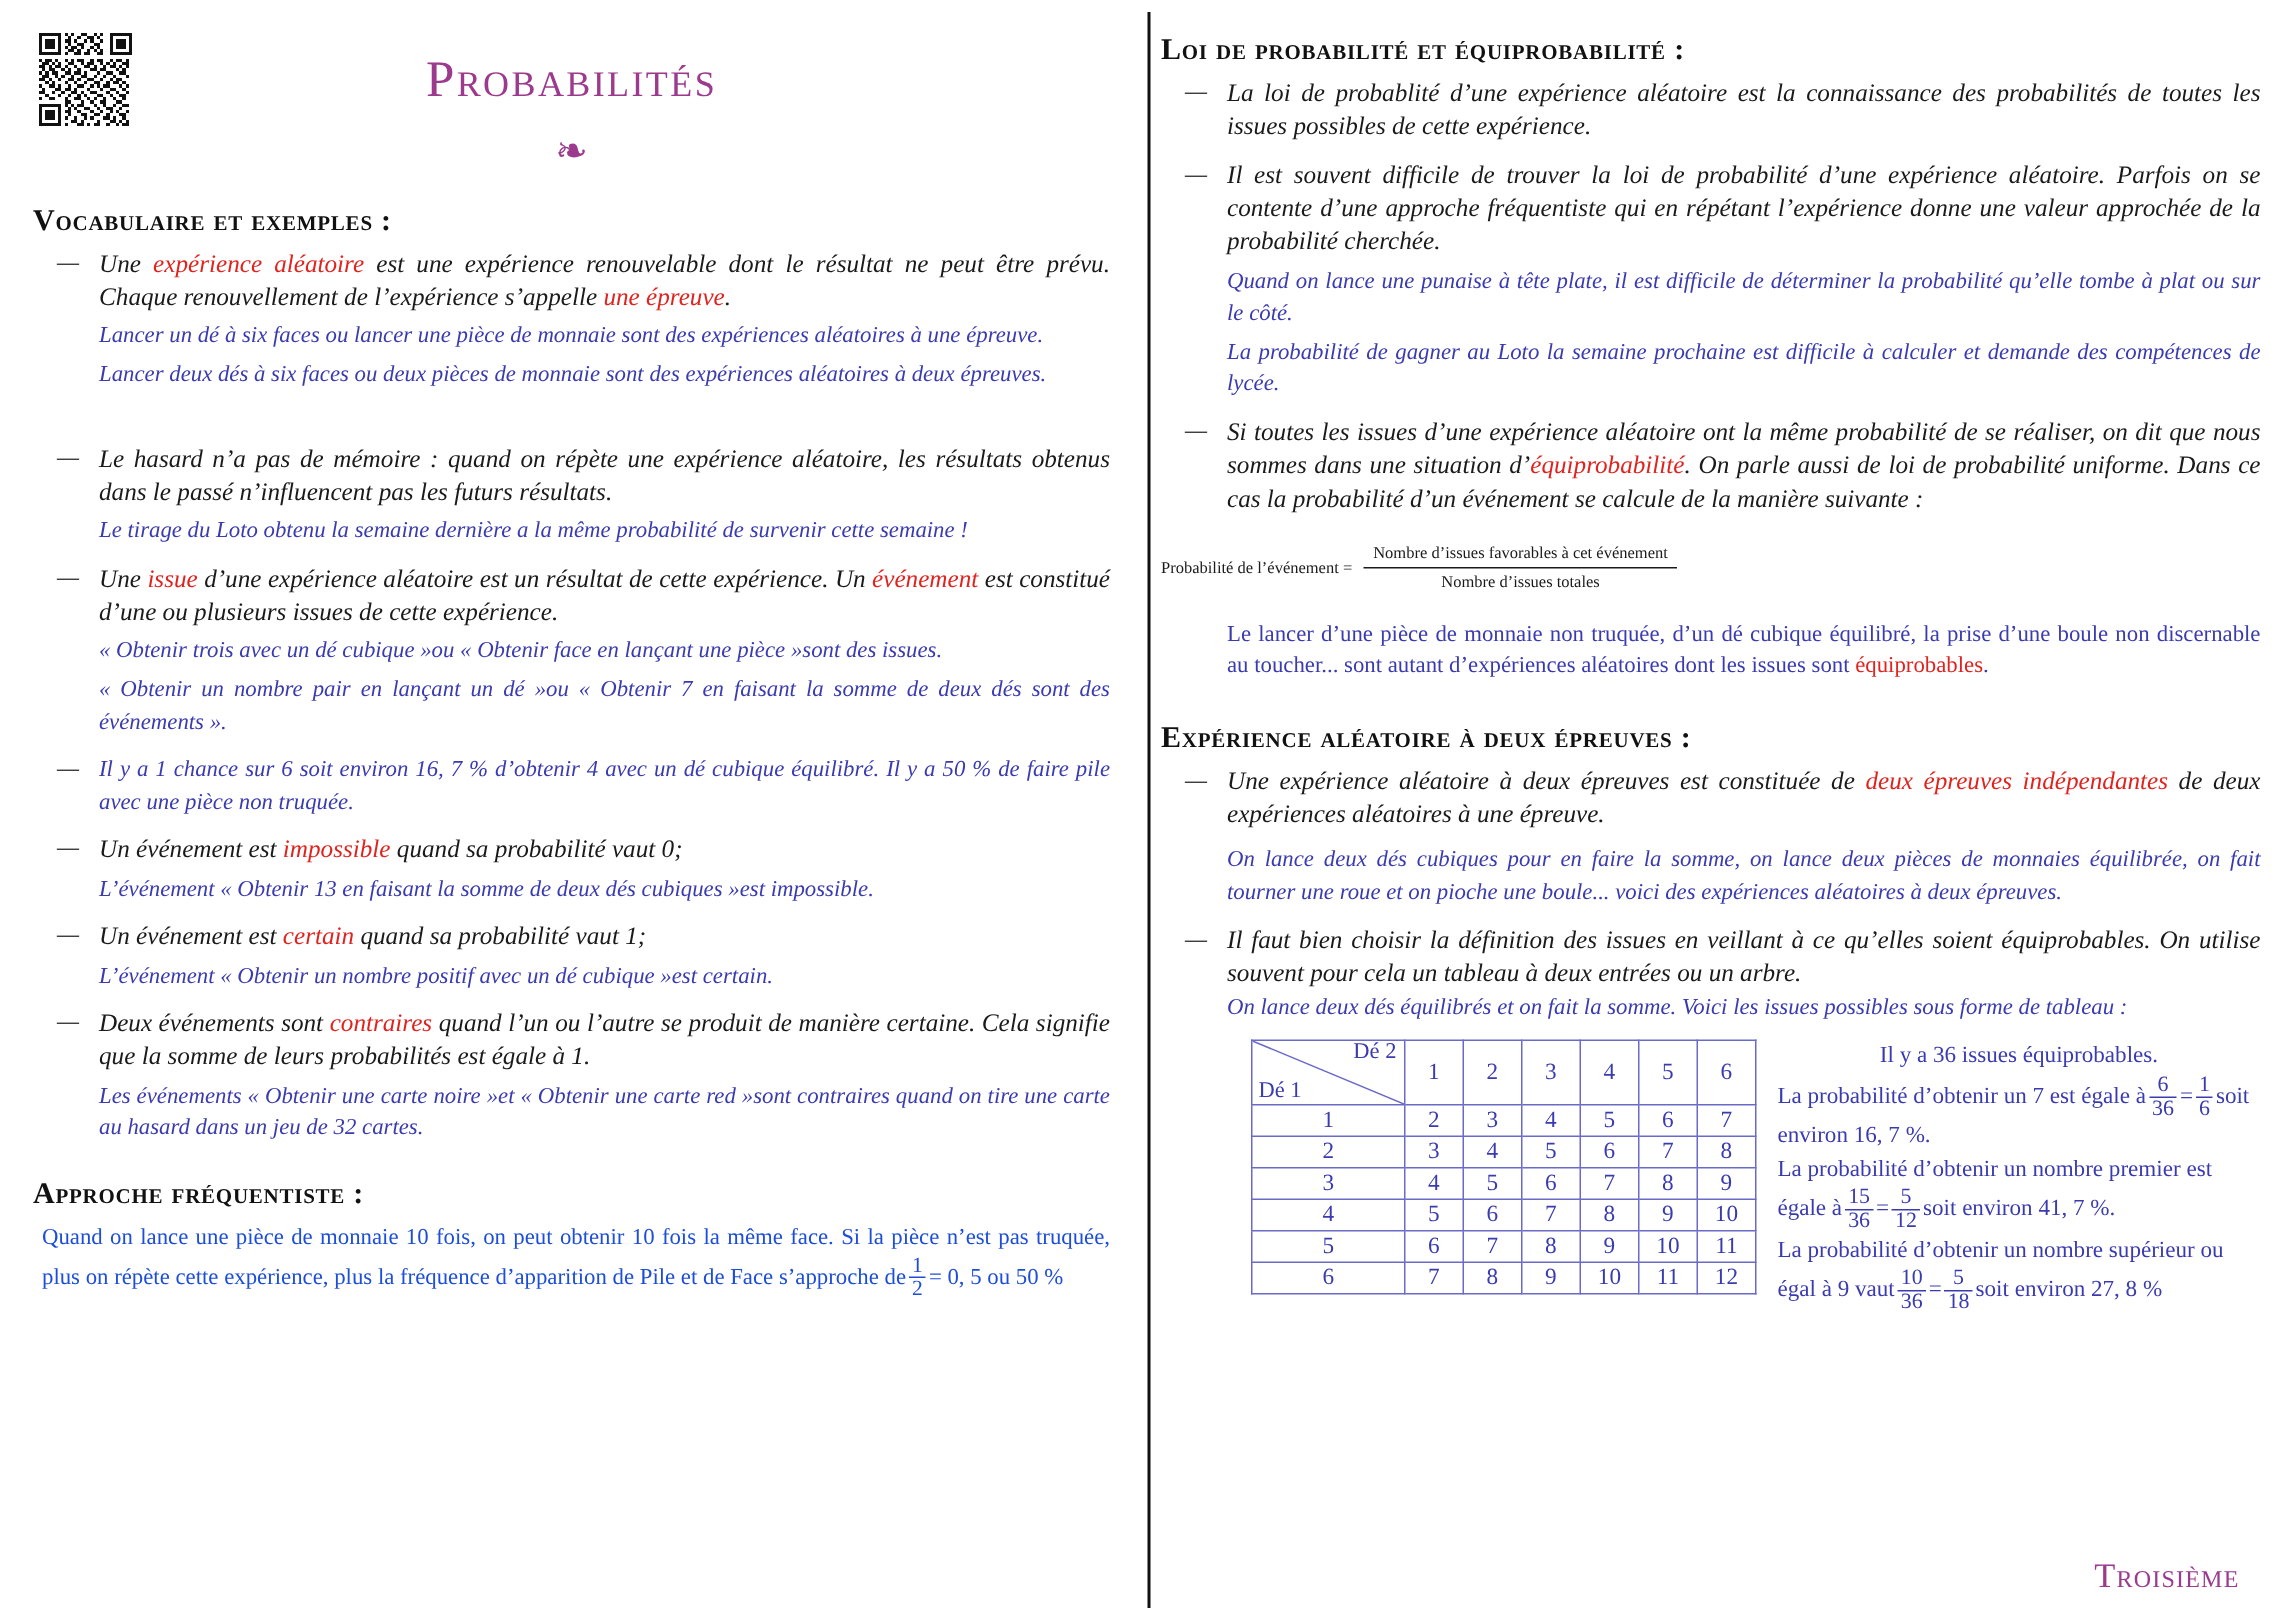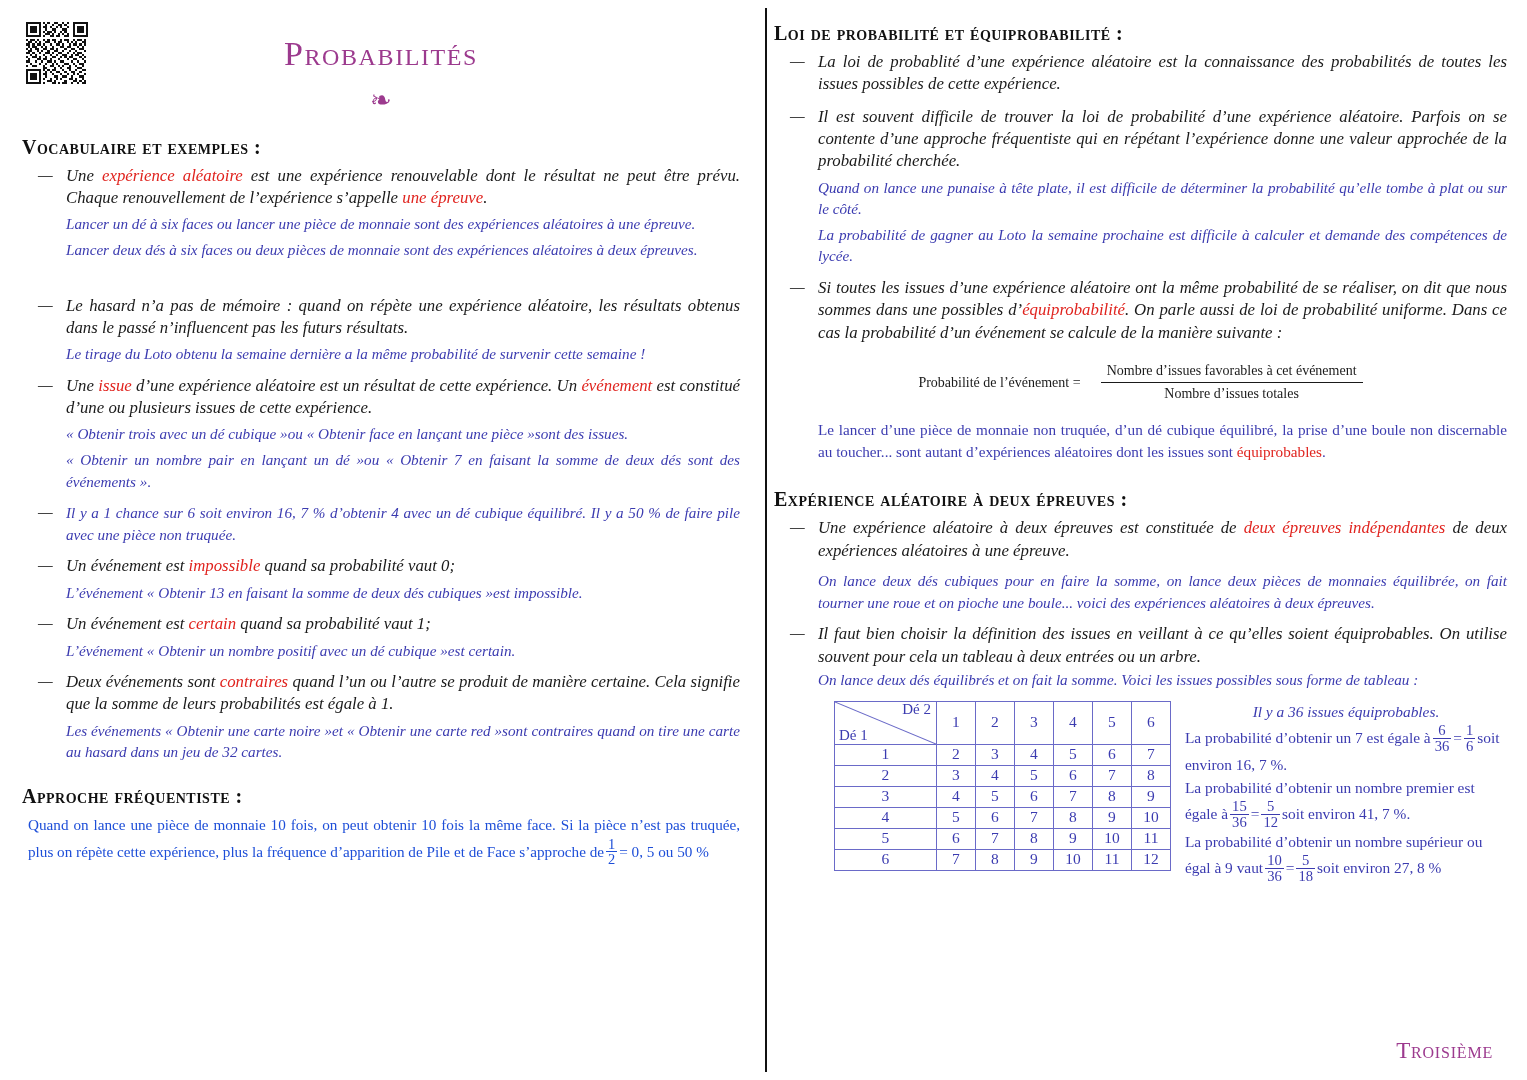--- a/index.html
+++ b/index.html
@@ -138,24 +138,23 @@
     margin: 0 2px;
     font-size: 0.95em;
   }
   .frac .num { display: block; padding: 0 2px; }
   .frac .den { display: block; border-top: 1.2px solid currentColor; padding: 0 2px; }
 
   
   .formula {
     display: flex;
     align-items: center;
-    justify-content: center;
-    gap: 20px;
+    gap: 8px;
     margin: 18px 0 16px 0;
-    font-size: 14px;
+    font-size: 11px;
     color: #1a1a1a;
   }
   .formula .bigfrac {
     display: inline-block;
     text-align: center;
     line-height: 1.3;
   }
   .formula .bigfrac .num { display: block; padding: 0 6px 2px 6px; }
   .formula .bigfrac .den { display: block; border-top: 1.3px solid #1a1a1a; padding: 2px 6px 0 6px; }
 
@@ -207,21 +206,21 @@
     text-align: center;
     width: 96px;
   }
   .side-notes {
     color: #3b3bb0;
     font-size: 15.4px;
     line-height: 1.42;
     width: 325px;
   }
   .side-notes p { margin: 0 0 1px 0; }
-  .side-notes p.center { text-align: center; font-style: italic; }
+  .side-notes p.center { text-align: center; }
 
   
   .footer {
     position: absolute;
     right: 34px;
     bottom: 16px;
     font-size: 23px;
     font-variant: small-caps;
     letter-spacing: 0.8px;
     color: #9c3a8e;
@@ -516,21 +515,21 @@
     <ul class="bullets">
       <li>
         <p class="main-txt">La loi de probablité d’une expérience aléatoire est la connaissance des probabilités de toutes les issues possibles de cette expérience.</p>
       </li>
       <li>
         <p class="main-txt">Il est souvent difficile de trouver la loi de probabilité d’une expérience aléatoire. Parfois on se contente d’une approche fréquentiste qui en répétant l’expérience donne une valeur approchée de la probabilité cherchée.</p>
         <p class="ex-txt">Quand on lance une punaise à tête plate, il est difficile de déterminer la probabilité qu’elle tombe à plat ou sur le côté.</p>
         <p class="ex-txt">La probabilité de gagner au Loto la semaine prochaine est difficile à calculer et demande des compétences de lycée.</p>
       </li>
       <li>
-        <p class="main-txt"><span>Si toutes les issues d’une expérience aléatoire ont la même probabilité de se réaliser, on dit que nous sommes dans une possibles d’</span><span class="red">équiprobabilité</span><span>. On parle aussi de loi de probabilité uniforme. Dans ce cas la probabilité d’un événement se calcule de la manière suivante :</span></p>
+        <p class="main-txt"><span>Si toutes les issues d’une expérience aléatoire ont la même probabilité de se réaliser, on dit que nous sommes dans une situation d’</span><span class="red">équiprobabilité</span><span>. On parle aussi de loi de probabilité uniforme. Dans ce cas la probabilité d’un événement se calcule de la manière suivante :</span></p>
       </li>
     </ul>
 
     <div class="formula">
       <span>Probabilité de l’événement =</span>
       <span class="bigfrac">
         <span class="num">Nombre d’issues favorables à cet événement</span>
         <span class="den">Nombre d’issues totales</span>
       </span>
     </div>

